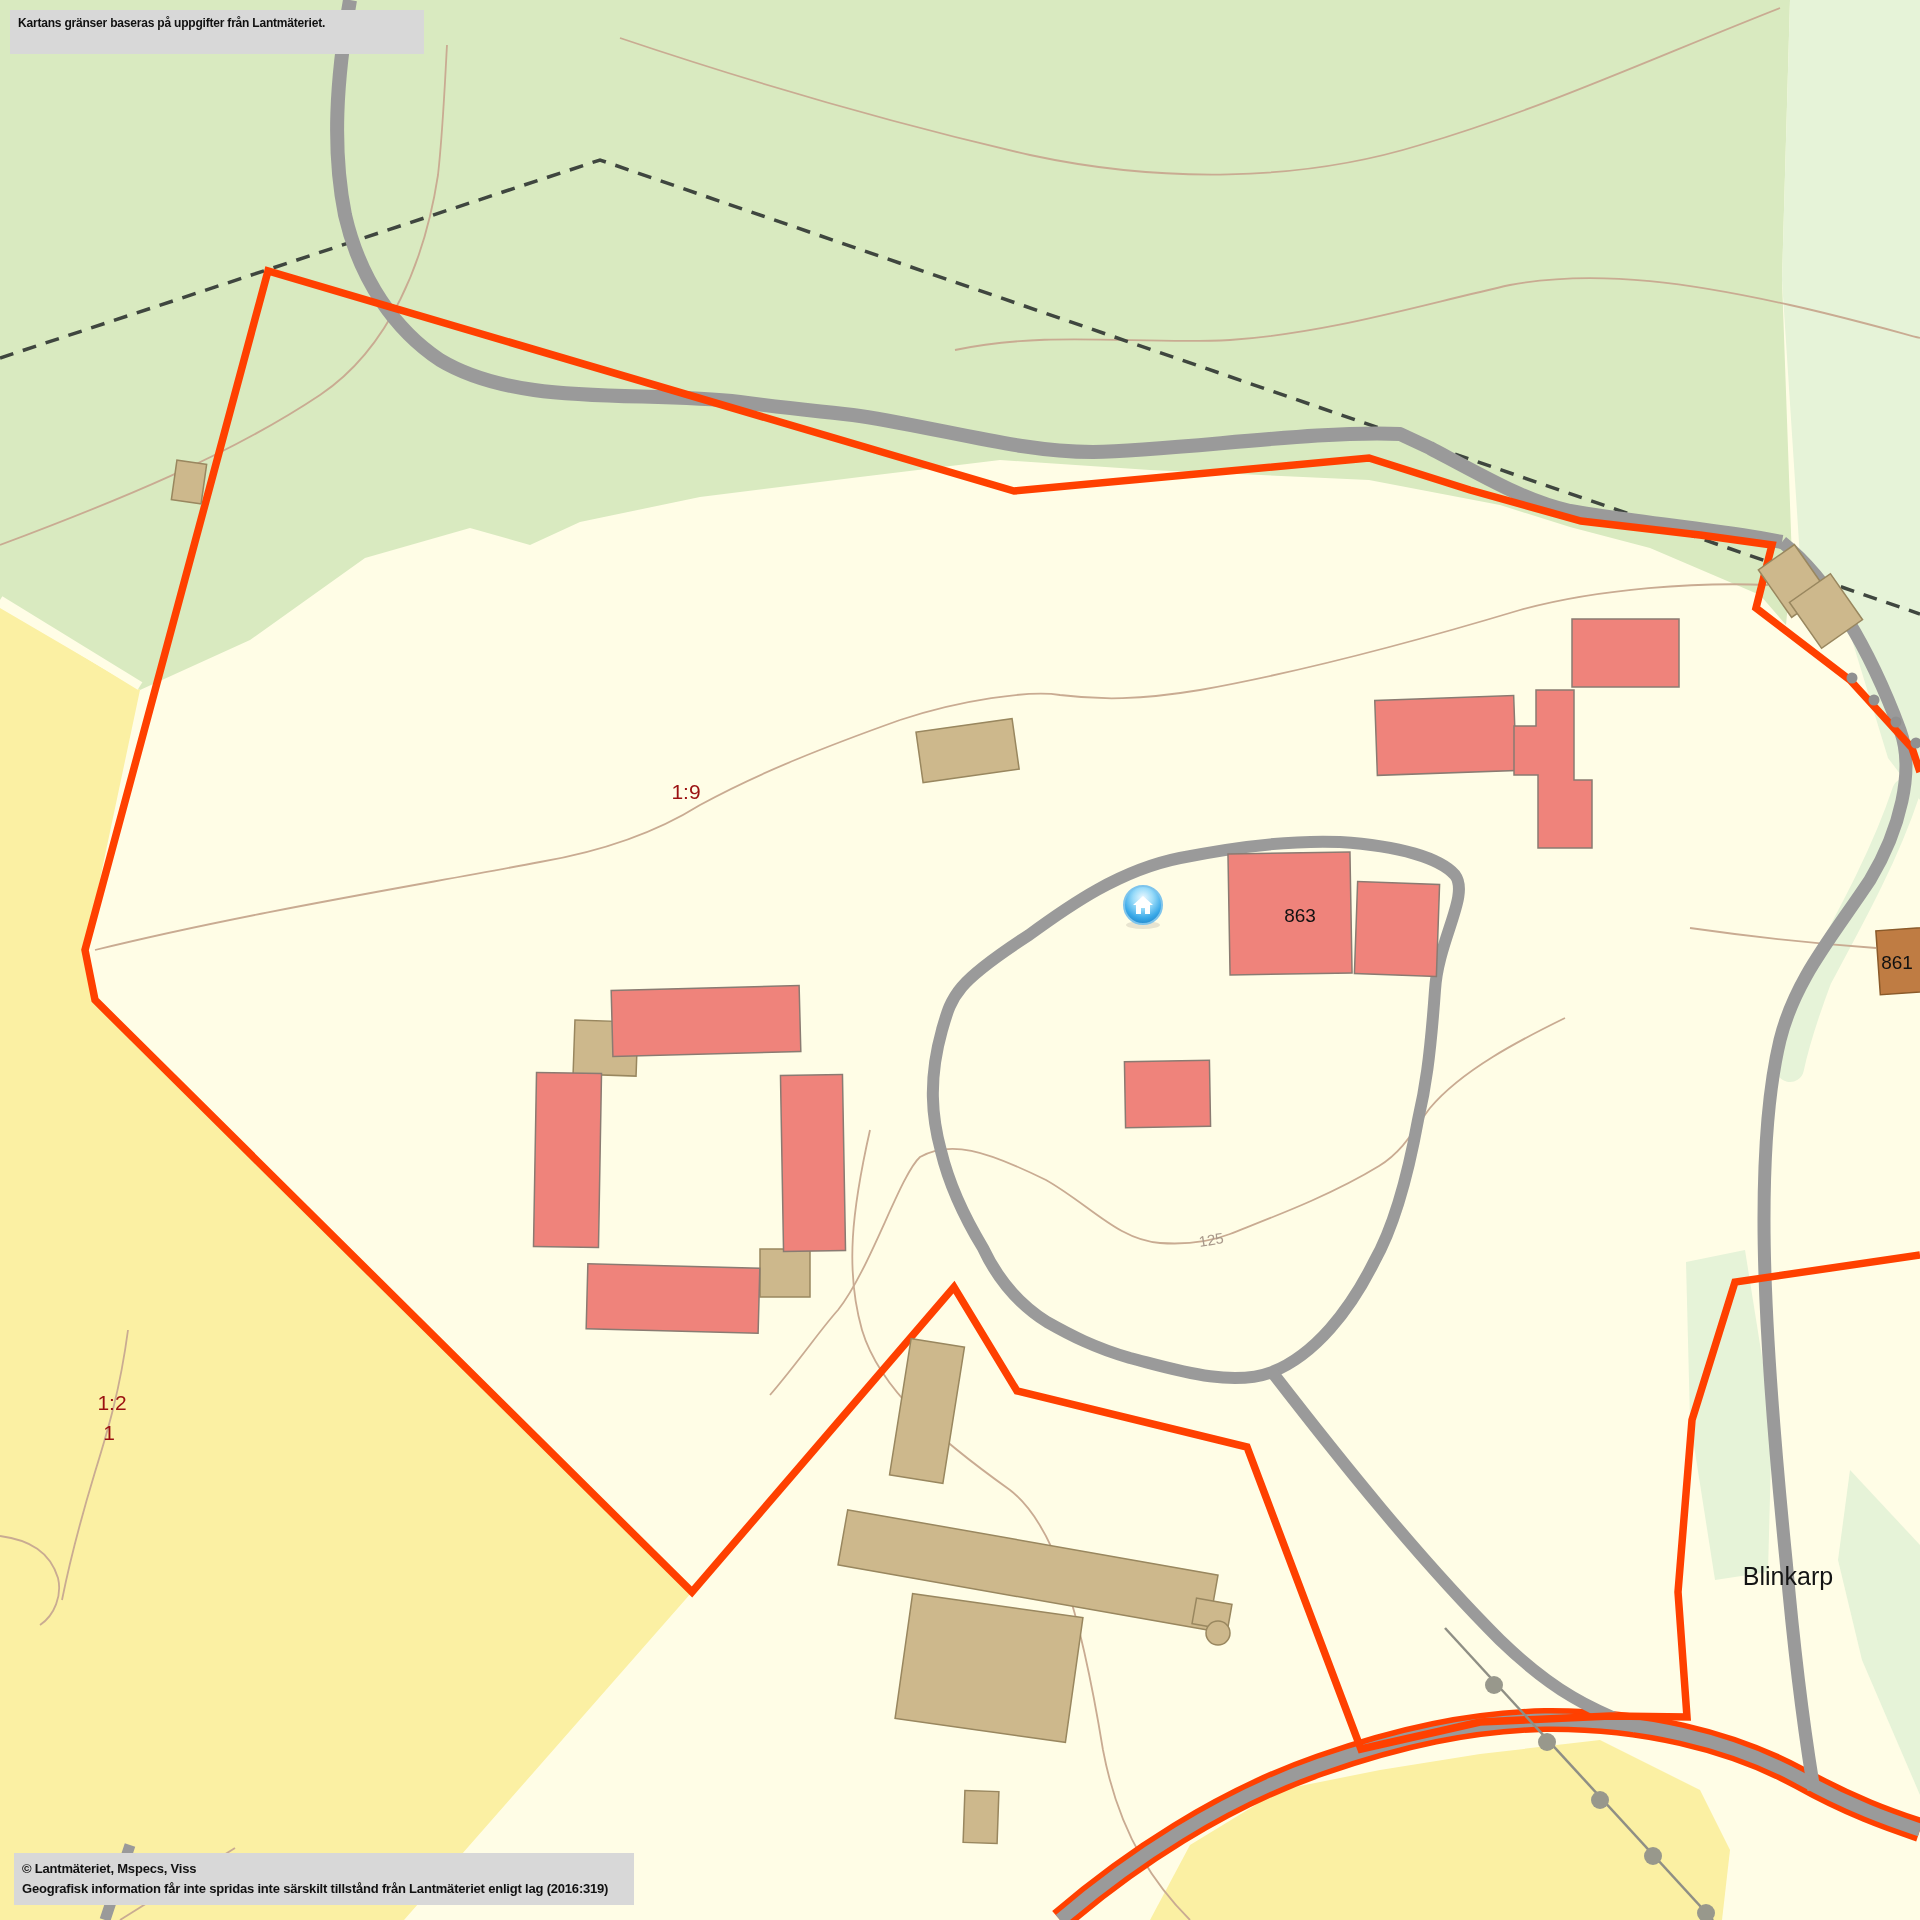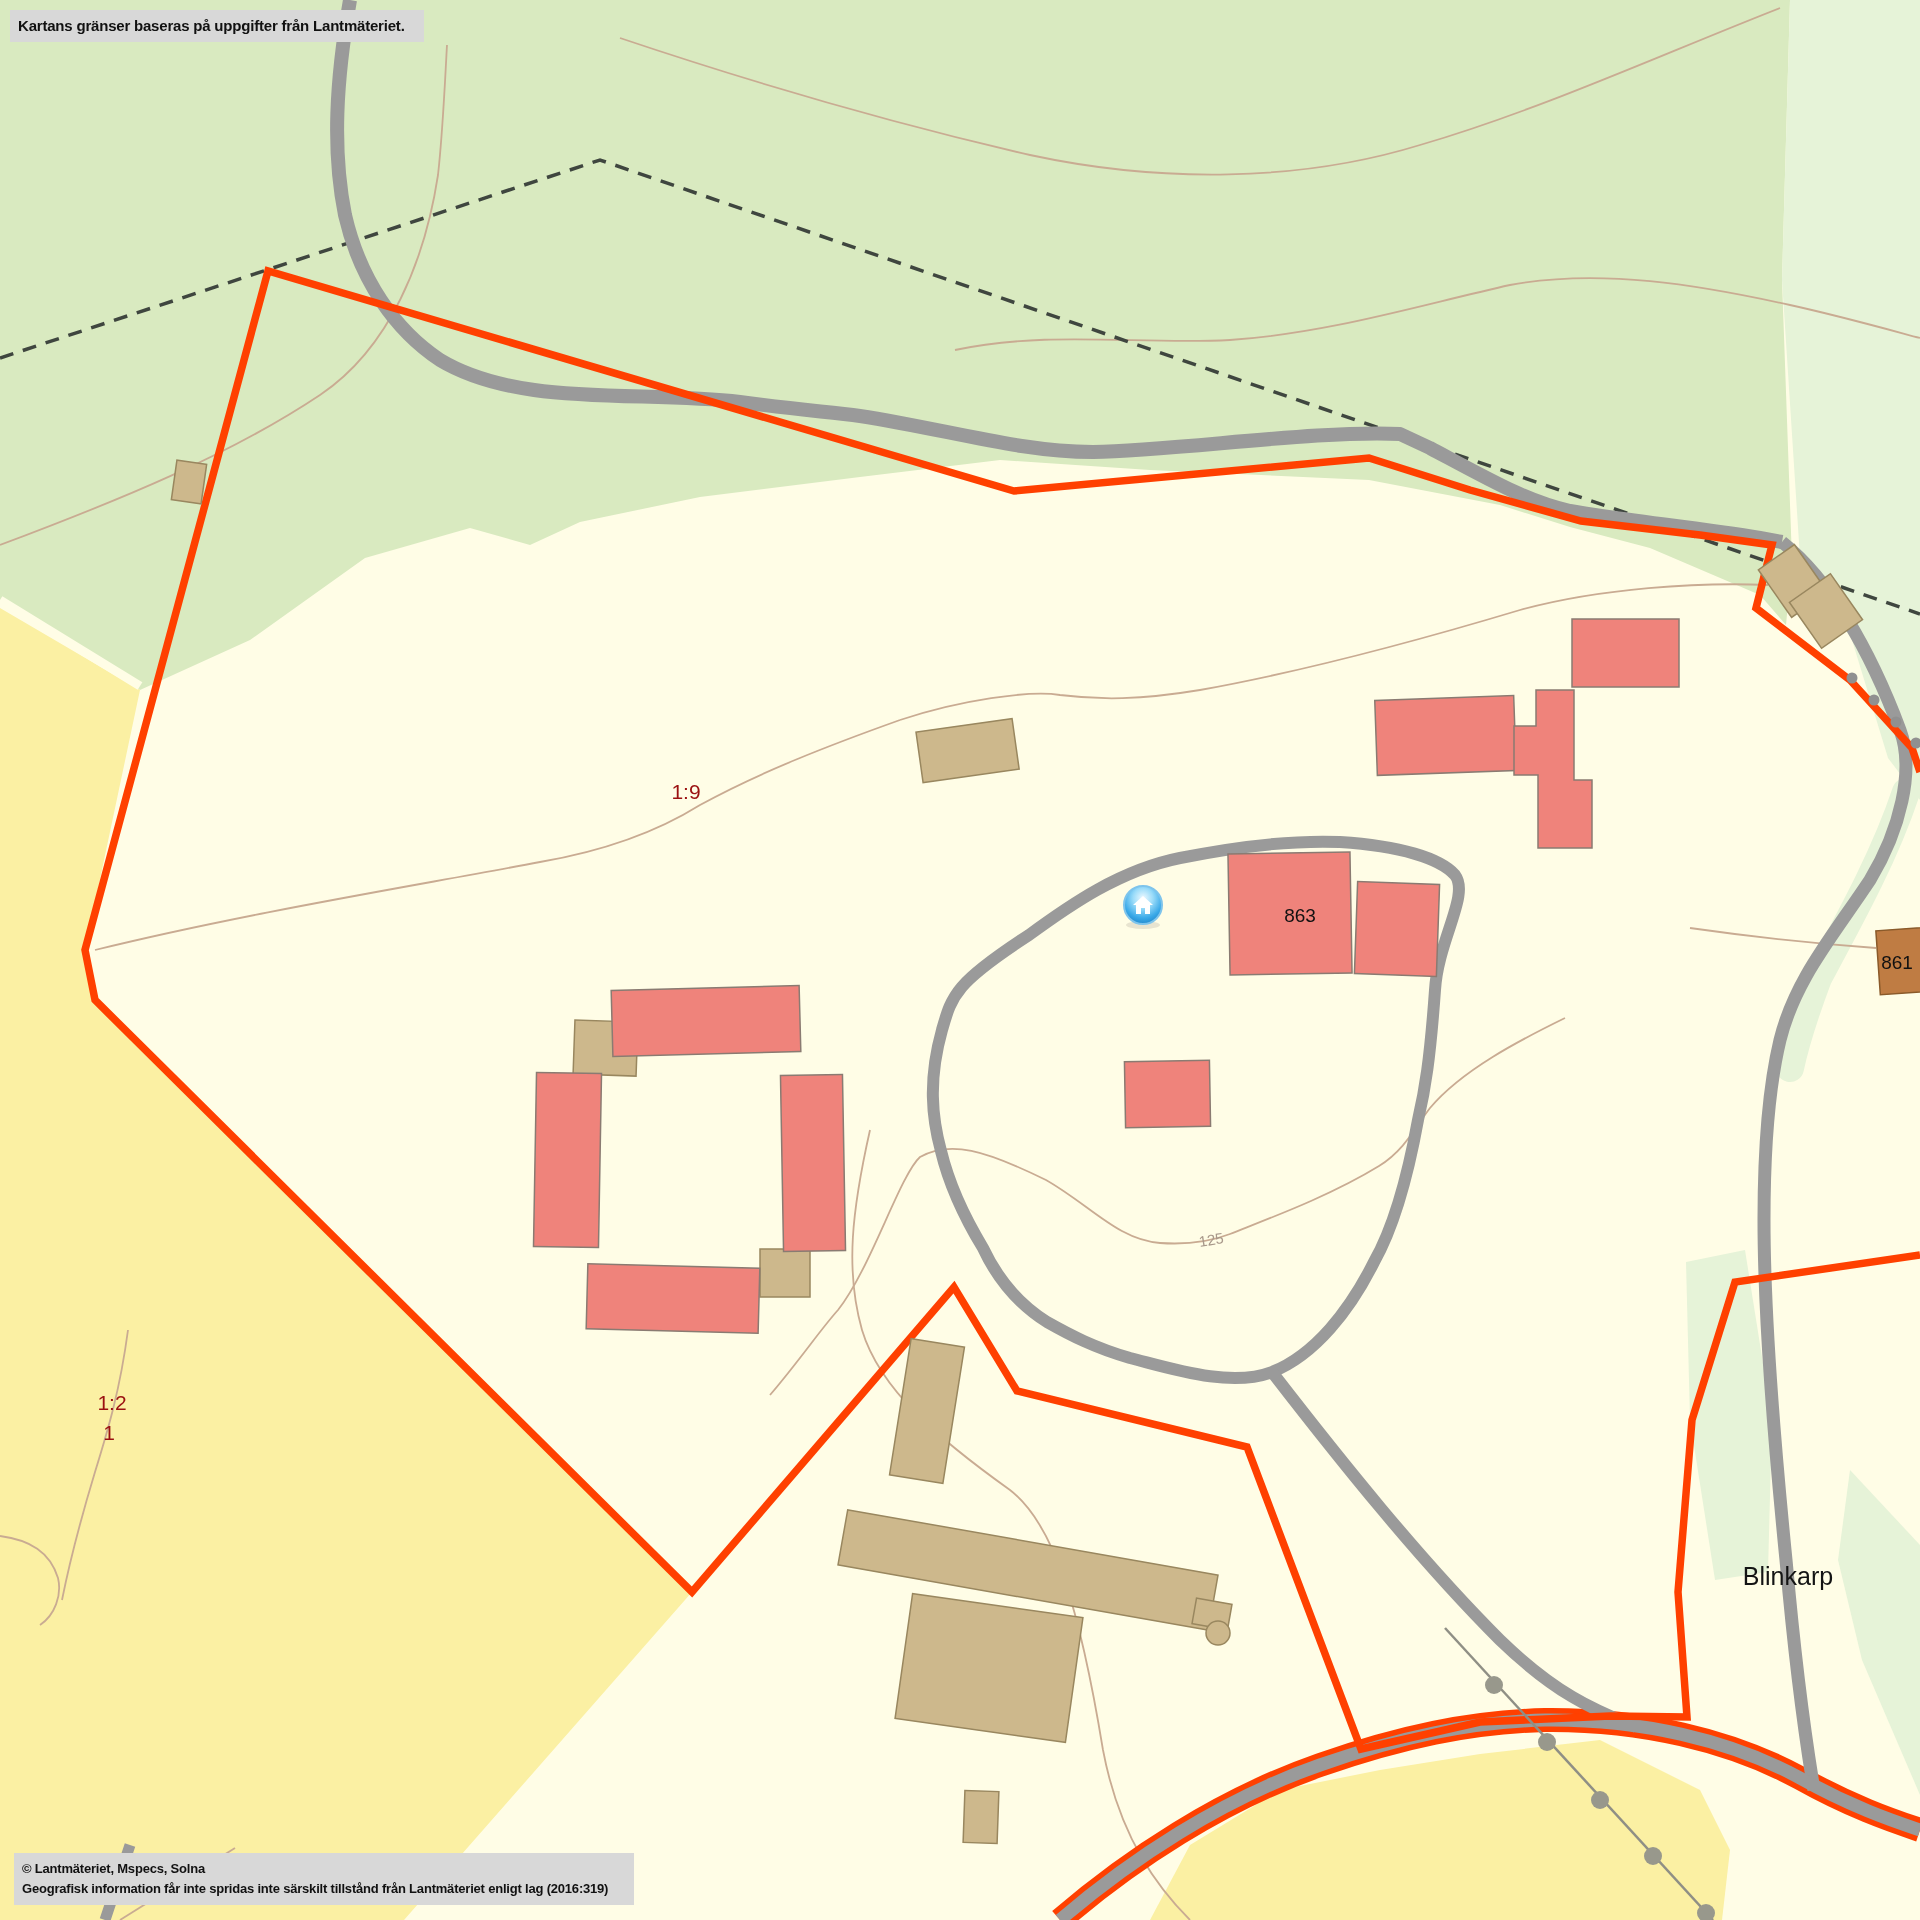--- a/index.html
+++ b/index.html
@@ -7,21 +7,21 @@
     --road:#9a9a9a; --orange:#ff4000; --bldg-red:#ef837b; --bldg-red-stroke:#8a7b72;
     --tan:#cdb88c; --tan-stroke:#99875f; --tan-dark:#bf7c43; --contour:#c9ab92;
     --parcel-red:#9b1111; --notice-bg:#d8d8d8; --ink:#111;
   }
   html,body{margin:0;padding:0;background:#fff;}
   body{font-family:"Liberation Sans",sans-serif;}
   #stage{position:relative;width:1920px;height:1920px;overflow:hidden;background:var(--cream);}
   #mapsvg{position:absolute;left:0;top:0;}
   .overlay-box{position:absolute;background:var(--notice-bg);color:var(--ink);
     font-weight:700;letter-spacing:-0.2px;}
-  #notice{left:10px;top:10px;width:398px;padding:5px 8px 6px 8px;font-size:15px;line-height:1.42;}
+  #notice{left:10px;top:10px;width:398px;padding:5px 8px 22px 8px;font-size:12px;line-height:1.42;}
   #attribution{left:14px;top:1853px;width:604px;padding:6px 8px 7px 8px;font-size:13px;line-height:1.5;}
   text{font-family:"Liberation Sans",sans-serif;}
   text.parcel{fill:var(--parcel-red);font-size:21px;}
   text.bldg{fill:#111;font-size:19px;}
   text.place{fill:#141414;font-size:25px;}
   text.contour{fill:#a8988a;font-size:15px;}
   text{text-anchor:middle;}
 </style>
 </head>
 <body>
@@ -144,16 +144,16 @@
     <circle cx="0" cy="0" r="19" fill="url(#ballGrad)" stroke="#7ec4ec" stroke-width="2"></circle>
     <path d="M-10,0 L0,-9 L10,0 L7,0 L7,9 L2,9 L2,3 L-2,3 L-2,9 L-7,9 L-7,0 Z" fill="#ffffff"></path>
   </g>
 </svg>
 
   <div id="notice" class="overlay-box">
     <div>Kartans gränser baseras på uppgifter från Lantmäteriet.</div>
   </div>
 
   <div id="attribution" class="overlay-box">
-    <div>© Lantmäteriet, Mspecs, Solna</div>
+    <div>© Lantmäteriet, Mspecs, Viss</div>
     <div>Geografisk information får inte spridas inte särskilt tillstånd från Lantmäteriet enligt lag (2016:319)</div>
   </div>
 </div>
 
 </body></html>

